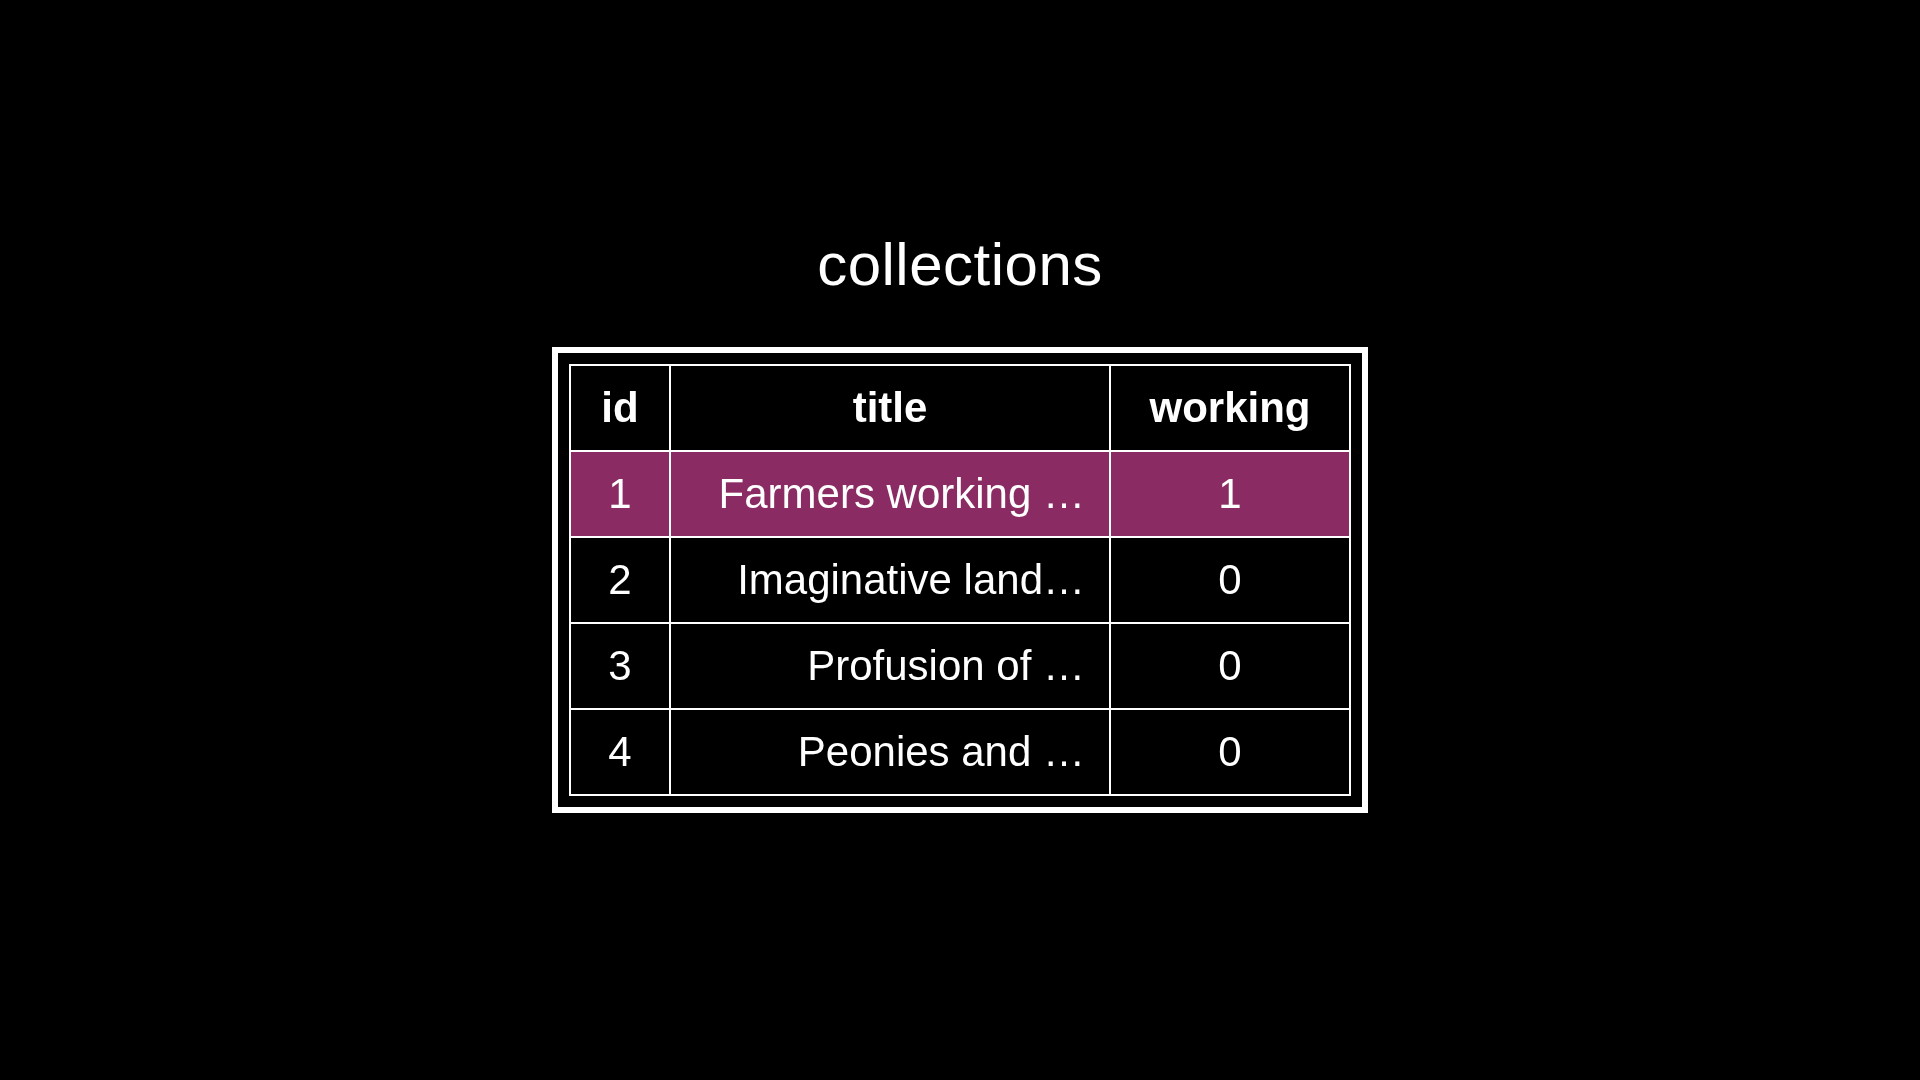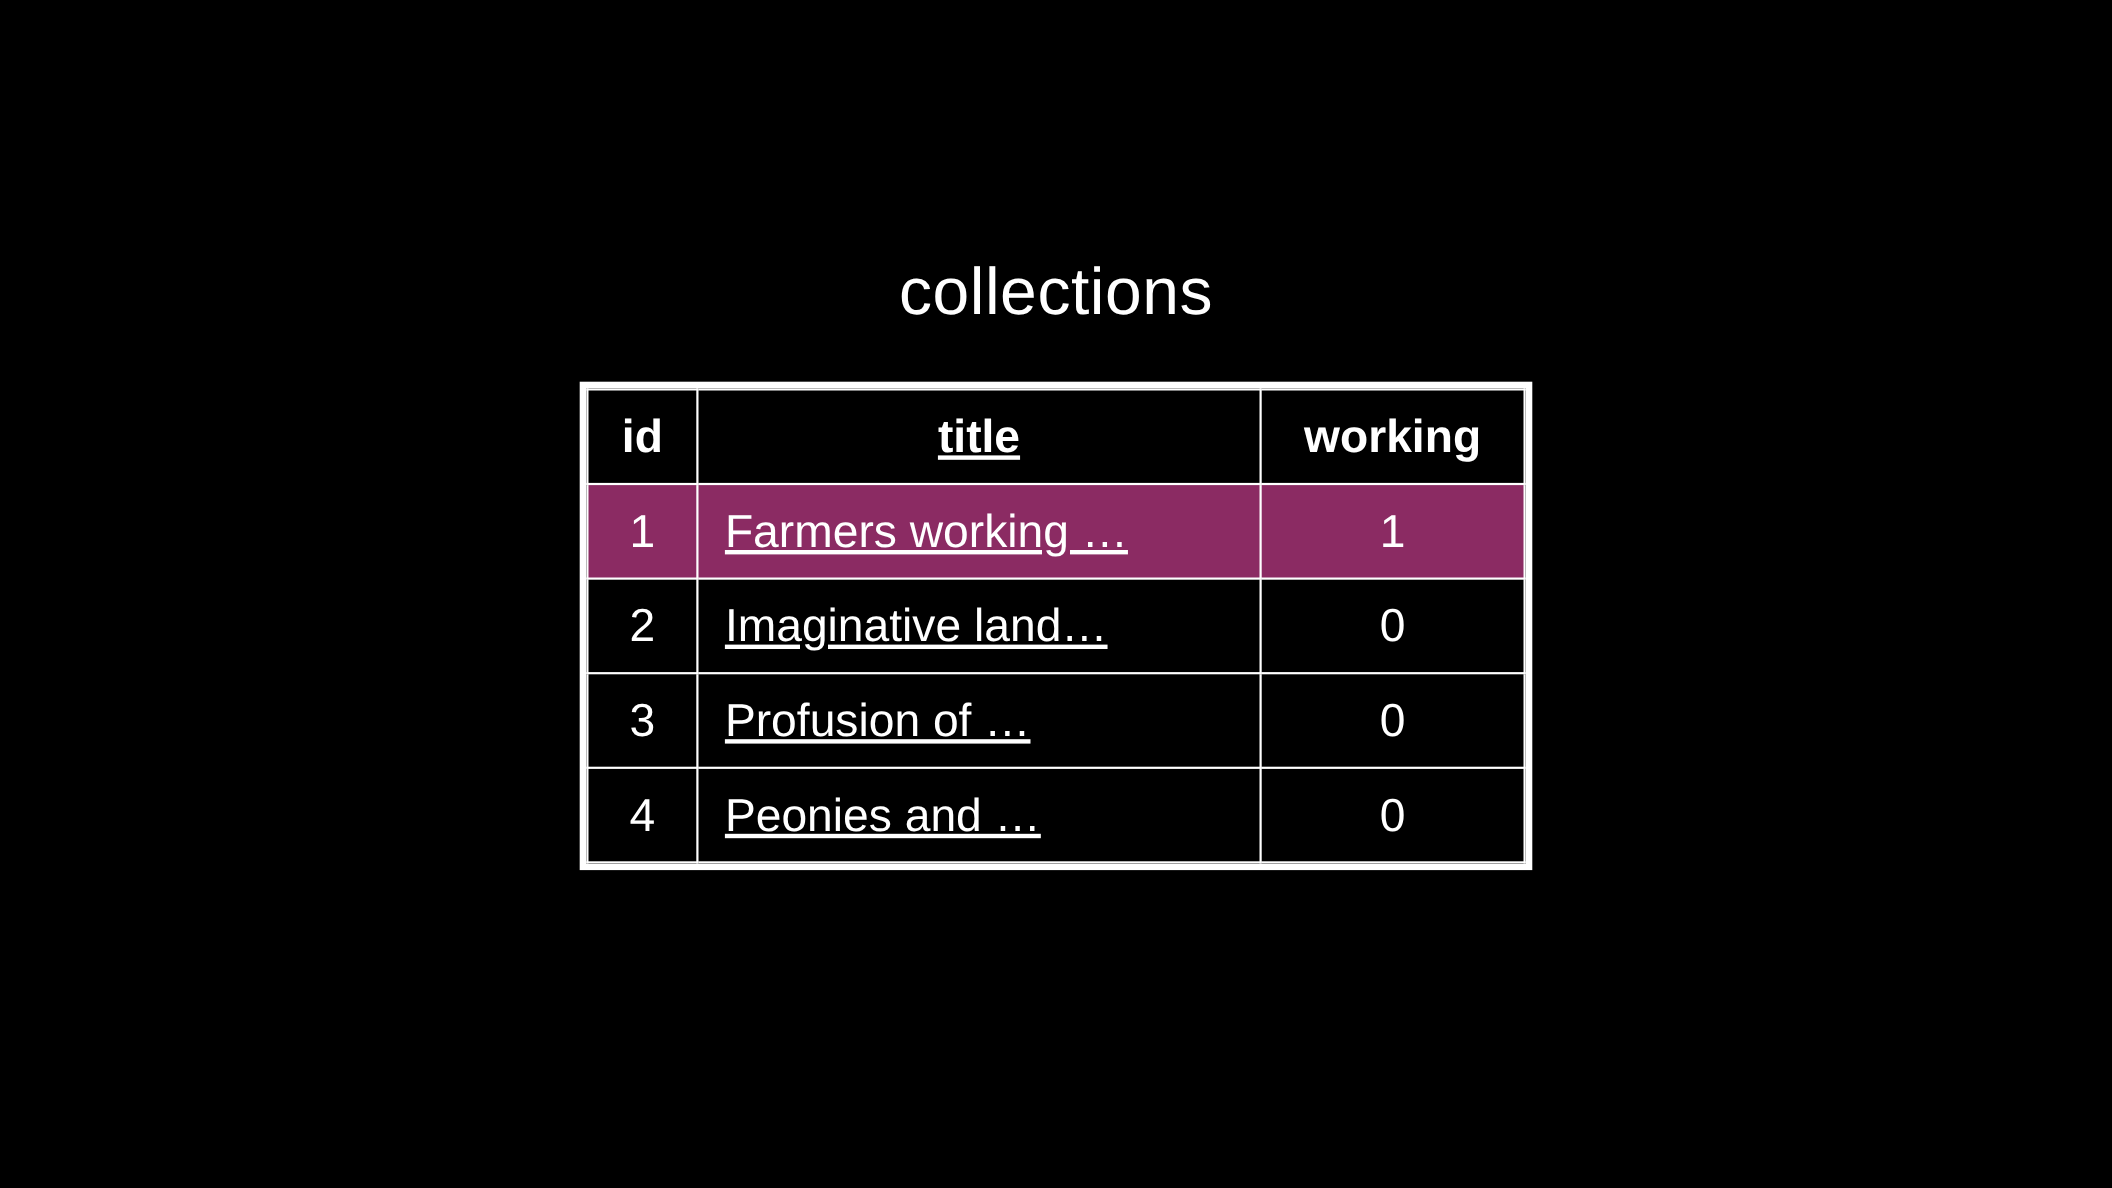--- a/index.html
+++ b/index.html
@@ -20,21 +20,21 @@
       padding-top: 230px;
     }
     .title {
       font-size: 60px;
       font-weight: 400;
       margin-bottom: 48px;
       letter-spacing: 0.5px;
     }
     .table-wrap {
       border: 6px solid #ffffff;
-      padding: 0;
+      padding: 11px;
     }
     table {
       border-collapse: collapse;
       background: #000000;
     }
     th, td {
       border: 2px solid #ffffff;
       text-align: center;
       font-size: 42px;
       padding: 18px 20px;
@@ -43,28 +43,27 @@
     th {
       font-weight: 700;
     }
     td {
       font-weight: 400;
     }
     .col-id {
       width: 100px;
     }
     .col-title {
-      width: 512px;
-      text-decoration: underline;
+      width: 440px;
     }
     .col-deleted {
       width: 240px;
     }
     .cell-title {
-      text-align: left;
+      text-align: right;
       padding-left: 24px;
       padding-right: 24px;
       margin-left: 16px;
     }
     tr.highlight td {
       background: #8b2b63;
       border-color: #ffffff;
     }
   </style>
 </head>

